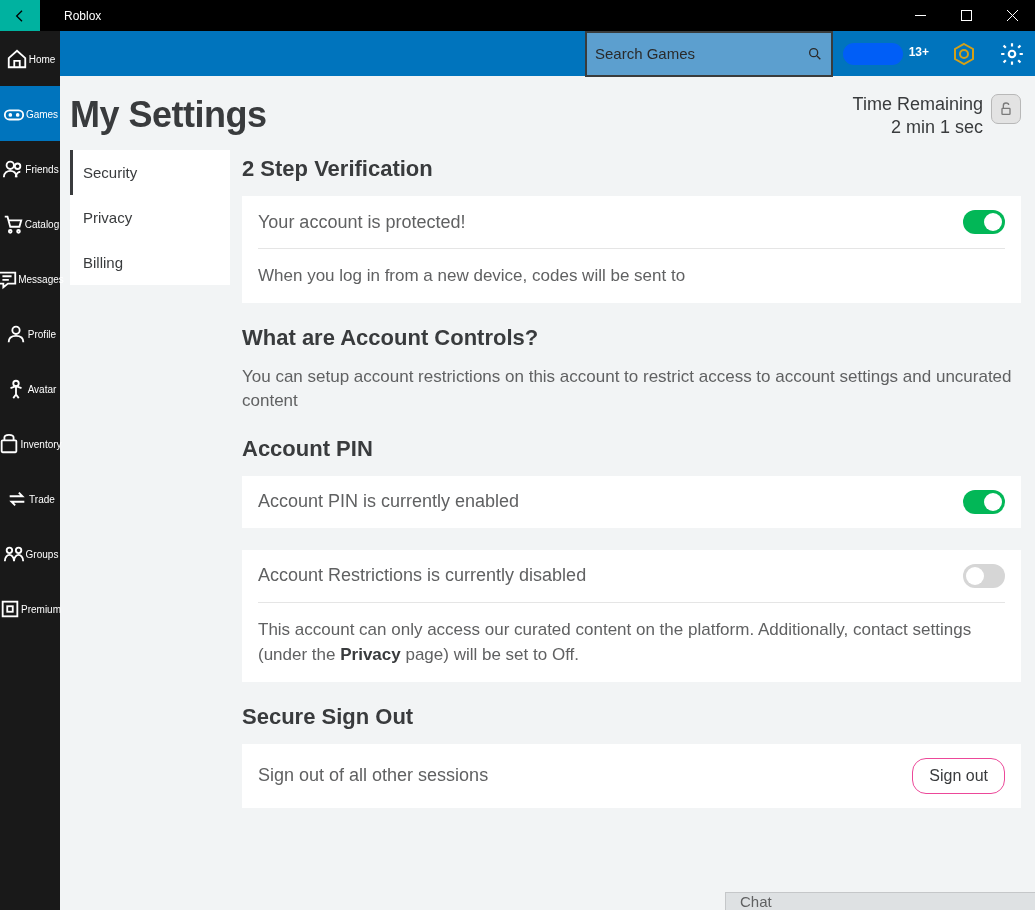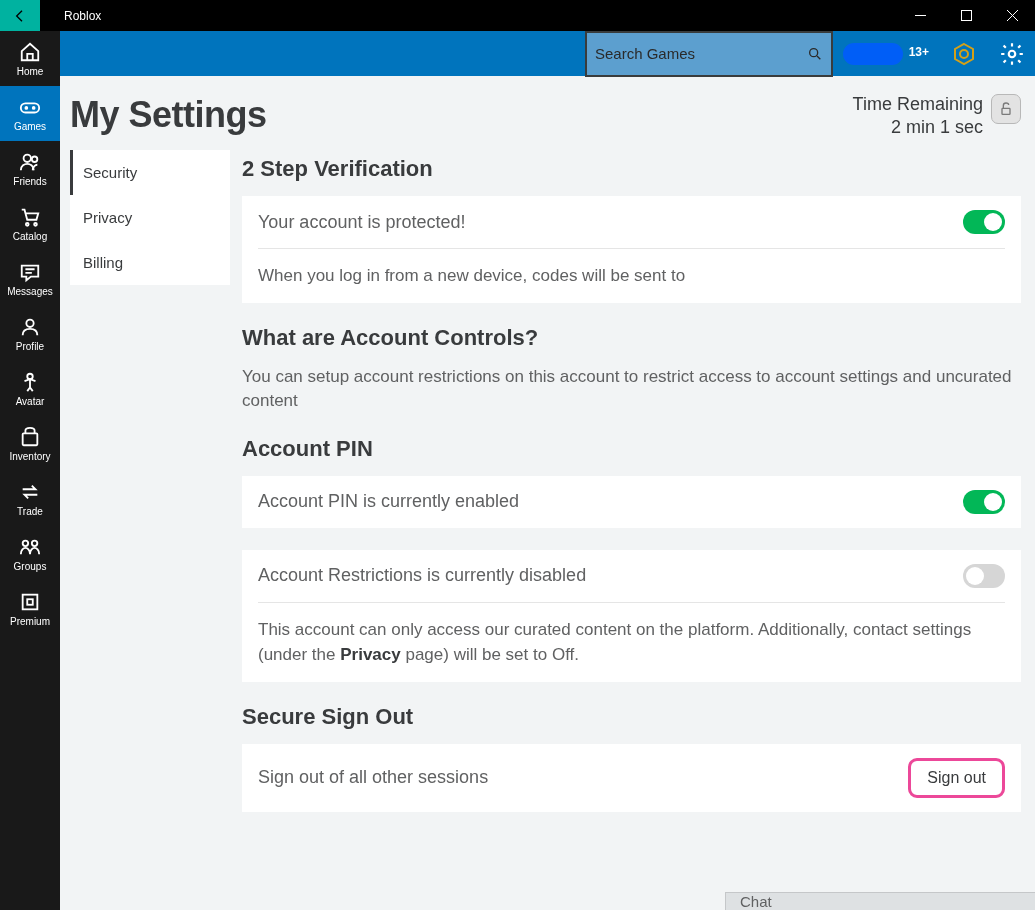--- a/index.html
+++ b/index.html
@@ -10,21 +10,21 @@
 .back-btn { width: 40px; height: 31px; background: #00b2a0; display: flex; align-items: center; justify-content: center; }
 .back-btn svg { width: 16px; height: 16px; }
 .app-title { padding-left: 24px; font-size: 12px; }
 .win-controls { position: absolute; right: 0; top: 0; display: flex; }
 .win-btn { width: 46px; height: 31px; display: flex; align-items: center; justify-content: center; }
 .win-btn svg { stroke: #fff; fill: none; }
 
 
 .app-body { display: flex; height: calc(100% - 31px); }
 .sidebar { width: 60px; background: #191919; display: flex; flex-direction: column; }
-.sb-item { height: 55px; display: flex; flex-direction: column; align-items: center; justify-content: center; color: #fff; cursor: pointer; }
+.sb-item { height: 55px; display: flex; flex-direction: row; align-items: center; justify-content: center; color: #fff; cursor: pointer; }
 .sb-item.active { background: #0074bd; }
 .sb-item .sb-icon { width: 24px; height: 24px; display: flex; align-items: center; justify-content: center; }
 .sb-item .sb-label { font-size: 10px; margin-top: 2px; }
 .sb-item svg { stroke: #fff; fill: none; stroke-width: 2; }
 
 
 .content { flex: 1; display: flex; flex-direction: column; position: relative; }
 
 
 .topbar { height: 45px; background: #0074bd; display: flex; align-items: center; justify-content: flex-end; padding: 0 10px; gap: 10px; }
@@ -60,21 +60,21 @@
 .card-note { font-size: 17px; color: #606162; line-height: 1.5; }
 
 
 .toggle { width: 42px; height: 24px; border-radius: 12px; position: relative; cursor: pointer; }
 .toggle.on { background: #02b757; }
 .toggle.off { background: #d6d6d6; }
 .toggle .knob { position: absolute; width: 18px; height: 18px; background: #fff; border-radius: 50%; top: 3px; }
 .toggle.on .knob { right: 3px; }
 .toggle.off .knob { left: 3px; }
 
-.btn-outline { border: 3px solid #ec4899; background: #fff; padding: 8px 16px; border-radius: 9px; font-size: 16px; color: #393b3d; cursor: pointer; }
+.btn-outline { border: 1px solid #ec4899; background: #fff; padding: 8px 16px; border-radius: 14px; font-size: 16px; color: #393b3d; cursor: pointer; }
 
 
 .chat-tray { position: absolute; bottom: 0; right: 0; width: 310px; height: 18px; background: #dee1e3; border-top: 1px solid #c5c7c9; border-left: 1px solid #c5c7c9; display: flex; align-items: center; padding: 0 14px; font-size: 15px; color: #606162; }
 
 .privacy-link { font-weight: 700; color: #393b3d; }
 
 .head-flex { display: flex; align-items: flex-start; }
 </style>
 </head>
 <body>

